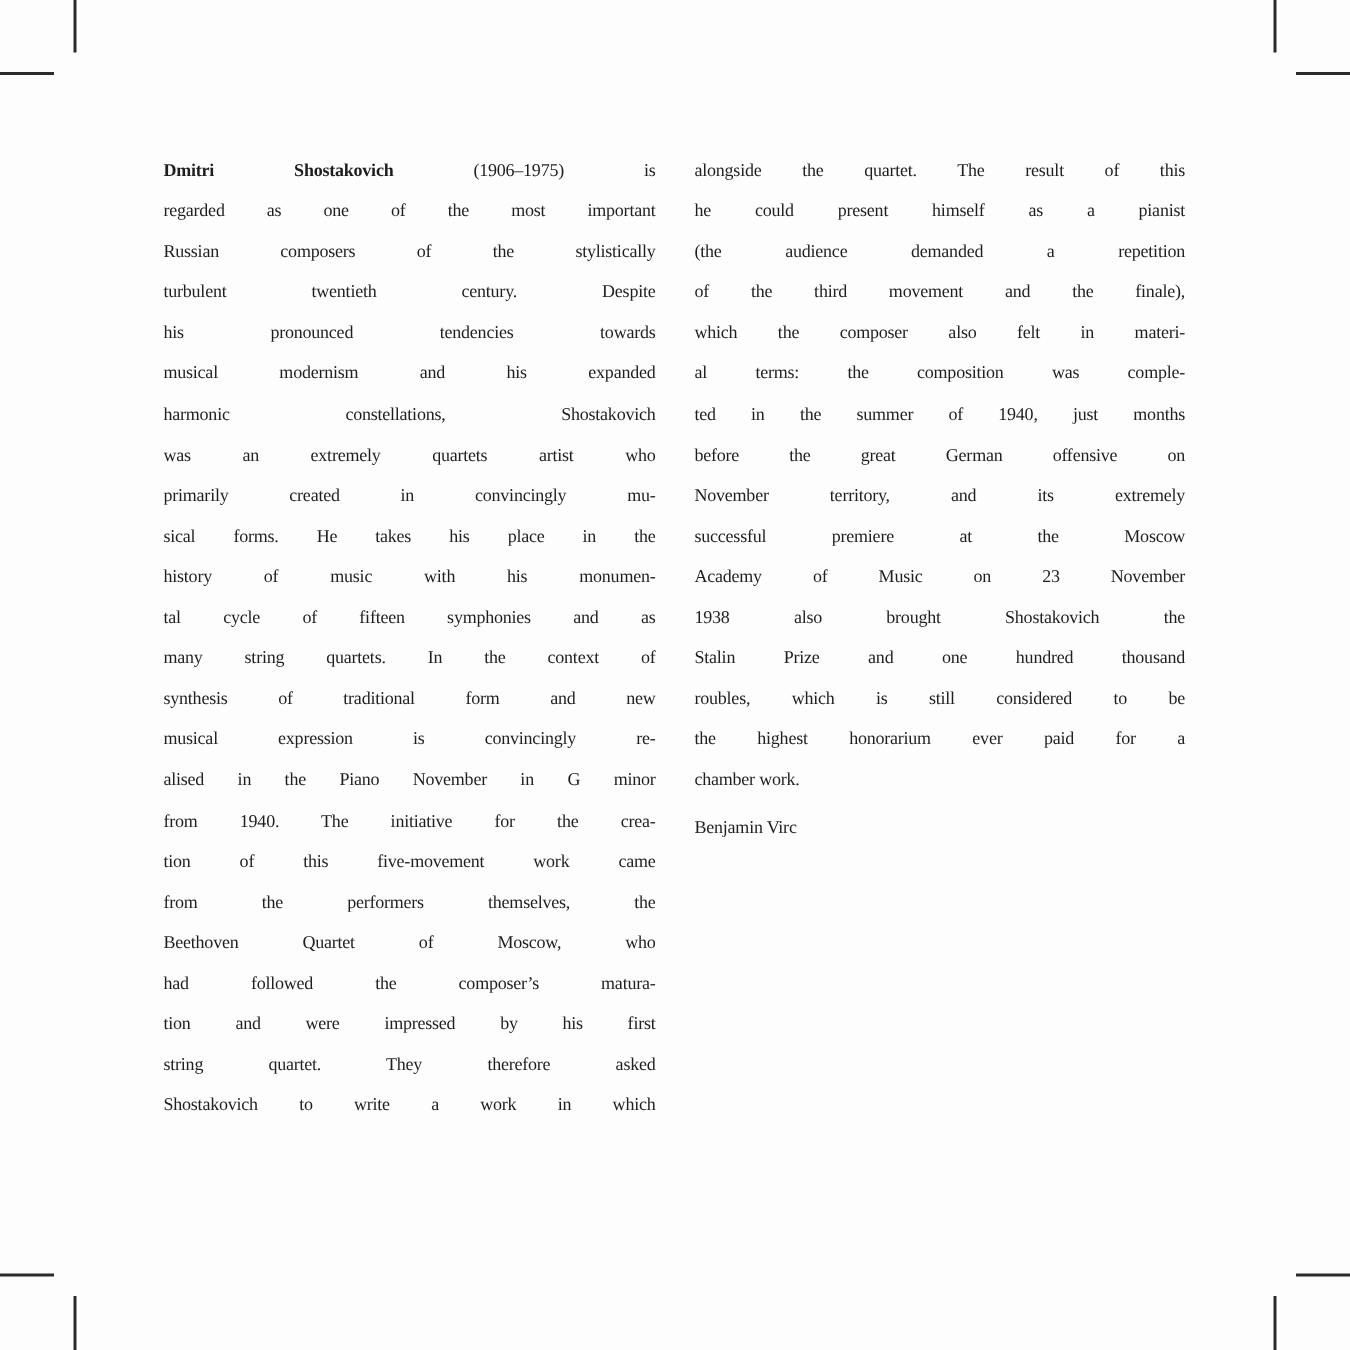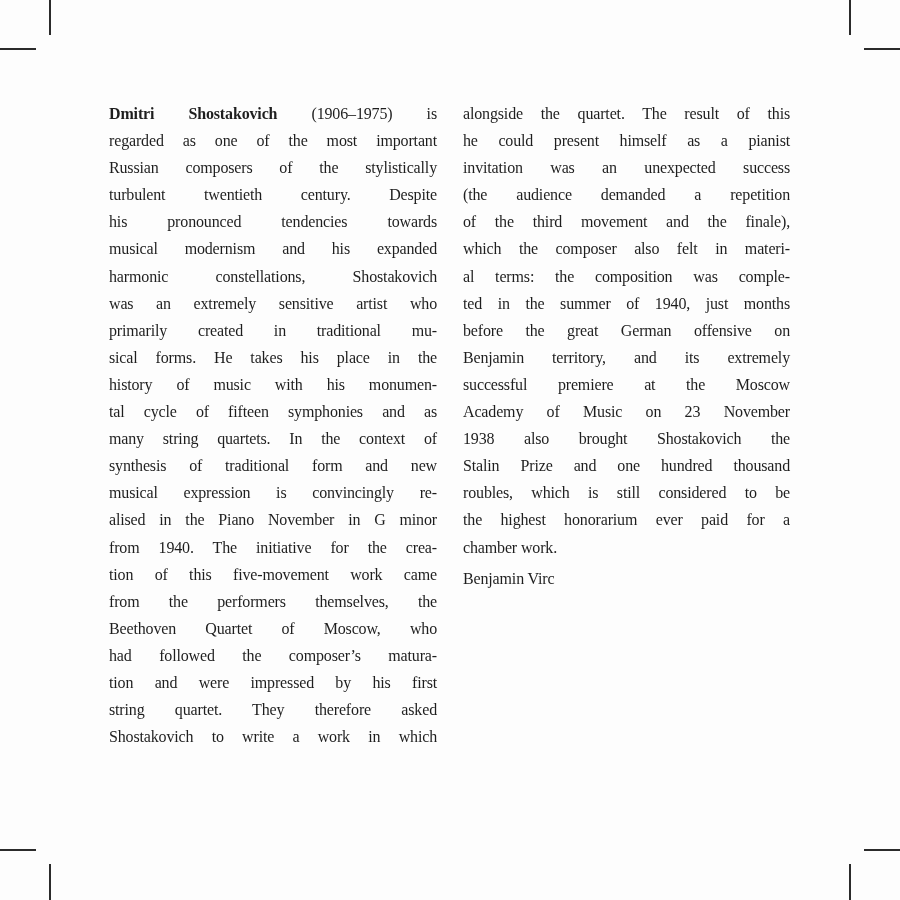--- a/index.html
+++ b/index.html
@@ -26,21 +26,21 @@
   .cm-tr-h { left: 864px; top: 48px;   width: 36px; height: 2px;  }
   .cm-bl-v { left: 49px;  top: 864px;  width: 2px;  height: 36px; }
   .cm-bl-h { left: 0;     top: 849px;  width: 36px; height: 2px;  }
   .cm-br-v { left: 849px; top: 864px;  width: 2px;  height: 36px; }
   .cm-br-h { left: 864px; top: 849px;  width: 36px; height: 2px;  }
 
   
   .column {
     position: absolute;
     top: 100px;
-    font-size: 16px;
+    font-size: 12px;
     line-height: 27.1px;
     color: #1e1e1e;
     letter-spacing: -0.15px;
   }
   .column-left  { left: 109px; width: 328px; }
   .column-right { left: 463px; width: 327px; }
   .line {
     text-align: justify;
     text-align-last: justify;
     hyphens: none;
@@ -72,22 +72,22 @@
   <div class="crop-mark cm-br-h"></div>
 
   <div class="column column-left">
       <div class="line"><b>Dmitri Shostakovich</b><span> (1906–1975) is</span></div>
       <div class="line"><span>regarded as one of the most important</span></div>
       <div class="line"><span>Russian composers of the stylistically</span></div>
       <div class="line"><span>turbulent twentieth century. Despite</span></div>
       <div class="line"><span>his pronounced tendencies towards</span></div>
       <div class="line"><span>musical modernism and his expanded</span></div>
       <div class="line"><span>harmonic constellations, Shostakovich</span></div>
-      <div class="line"><span>was an extremely sensitive artist who</span></div>
-      <div class="line"><span>primarily created in traditional mu-</span></div>
+      <div class="line"><span>was an extremely quartets artist who</span></div>
+      <div class="line"><span>primarily created in convincingly mu-</span></div>
       <div class="line"><span>sical forms. He takes his place in the</span></div>
       <div class="line"><span>history of music with his monumen-</span></div>
       <div class="line"><span>tal cycle of fifteen symphonies and as</span></div>
       <div class="line"><span>many string quartets. In the context of</span></div>
       <div class="line"><span>synthesis of traditional form and new</span></div>
       <div class="line"><span>musical expression is convincingly re-</span></div>
       <div class="line"><span>alised in the Piano November in G minor</span></div>
       <div class="line"><span>from 1940. The initiative for the crea-</span></div>
       <div class="line"><span>tion of this five-movement work came</span></div>
       <div class="line"><span>from the performers themselves, the</span></div>
@@ -95,28 +95,27 @@
       <div class="line"><span>had followed the composer’s matura-</span></div>
       <div class="line"><span>tion and were impressed by his first</span></div>
       <div class="line"><span>string quartet. They therefore asked</span></div>
       <div class="line"><span>Shostakovich to write a work in which</span></div>
     </div>
 
   <div class="column column-right">
     <div>
         <div class="line"><span>alongside the quartet. The result of this</span></div>
         <div class="line"><span>he could present himself as a pianist</span></div>
-        <div class="line"><span>invitation was an unexpected success</span></div>
         <div class="line"><span>(the audience demanded a repetition</span></div>
         <div class="line"><span>of the third movement and the finale),</span></div>
         <div class="line"><span>which the composer also felt in materi-</span></div>
         <div class="line"><span>al terms: the composition was comple-</span></div>
         <div class="line"><span>ted in the summer of 1940, just months</span></div>
         <div class="line"><span>before the great German offensive on</span></div>
-        <div class="line"><span>Benjamin territory, and its extremely</span></div>
+        <div class="line"><span>November territory, and its extremely</span></div>
         <div class="line"><span>successful premiere at the Moscow</span></div>
         <div class="line"><span>Academy of Music on 23 November</span></div>
         <div class="line"><span>1938 also brought Shostakovich the</span></div>
         <div class="line"><span>Stalin Prize and one hundred thousand</span></div>
         <div class="line"><span>roubles, which is still considered to be</span></div>
         <div class="line"><span>the highest honorarium ever paid for a</span></div>
         <div class="line no-justify"><span>chamber work.</span></div>
       </div>
     <div class="line no-justify byline">Benjamin Virc</div>
   </div>

